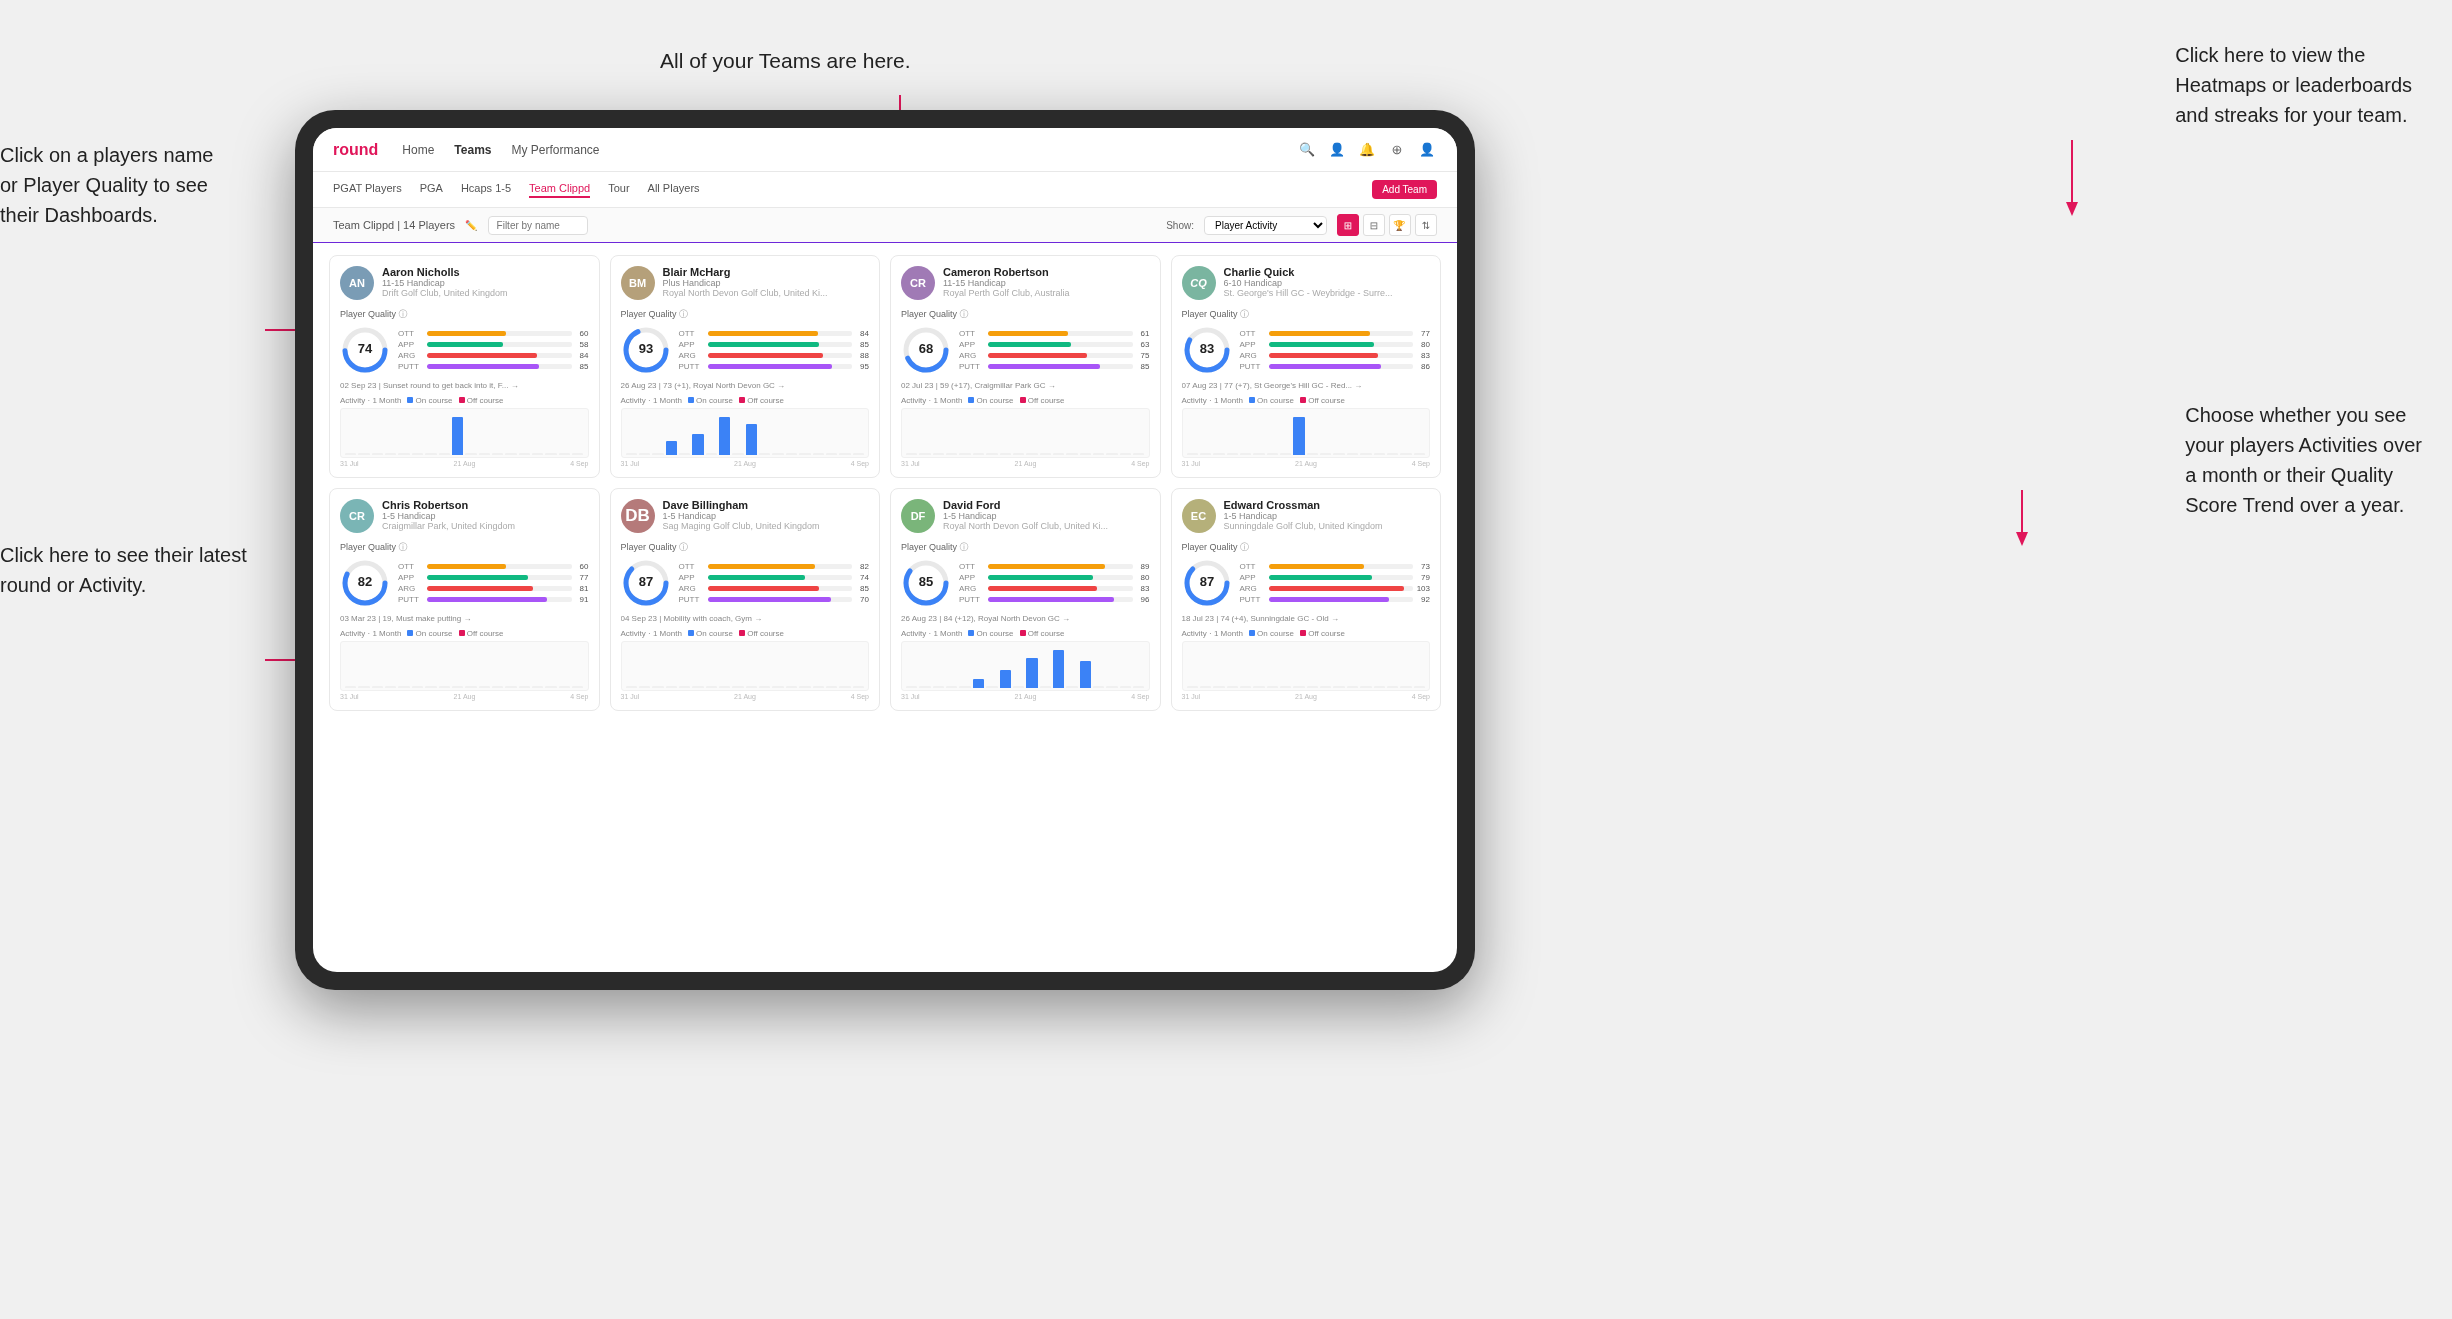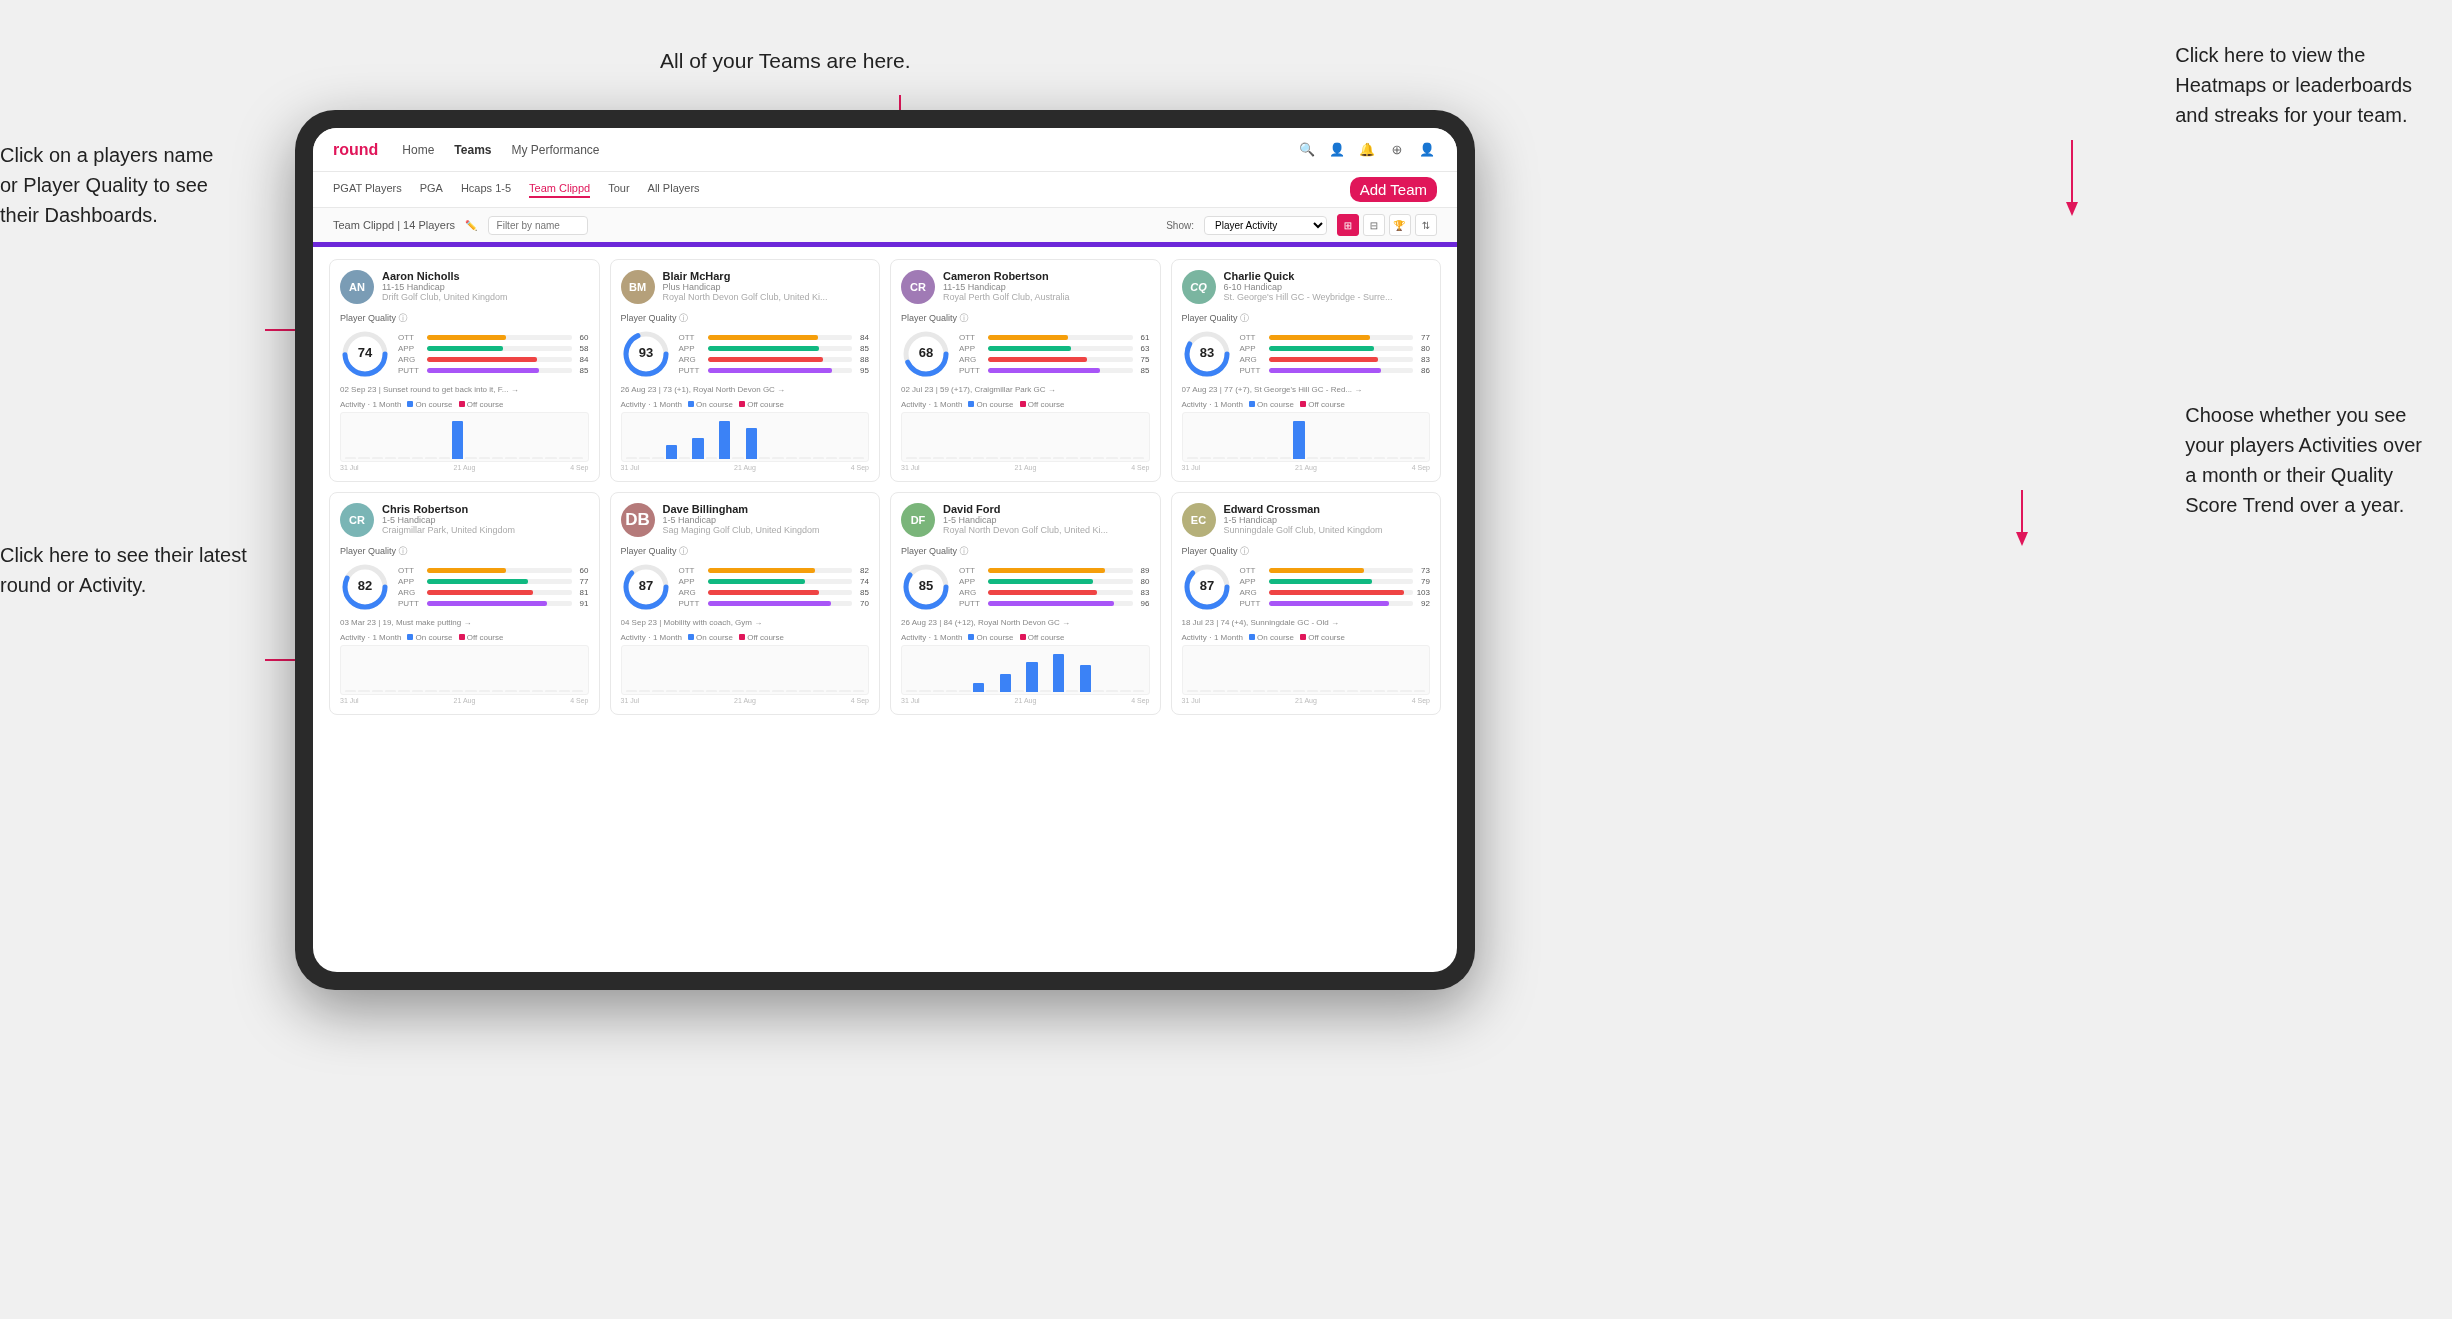--- a/index.html
+++ b/index.html
@@ -99,30 +99,30 @@
       padding-bottom: 2px;
     }
     .sub-nav-item.active {
       color: #e0165a;
       border-bottom: 2px solid #e0165a;
     }
     .add-team-btn {
       background: #e0165a;
       color: #fff;
       border: none;
-      border-radius: 10px;
+      border-radius: 4px;
       padding: 4px 10px;
-      font-size: 15px;
+      font-size: 10px;
       cursor: pointer;
     }
 
     
     .filter-bar {
       background: #fafafa;
-      border-bottom: 5px solid #6d28d9;
+      border-bottom: 1px solid #6d28d9;
       padding: 6px 20px;
       display: flex;
       align-items: center;
       flex-shrink: 0;
       gap: 10px;
     }
     .filter-label {
       font-size: 11px;
       color: #555;
     }

